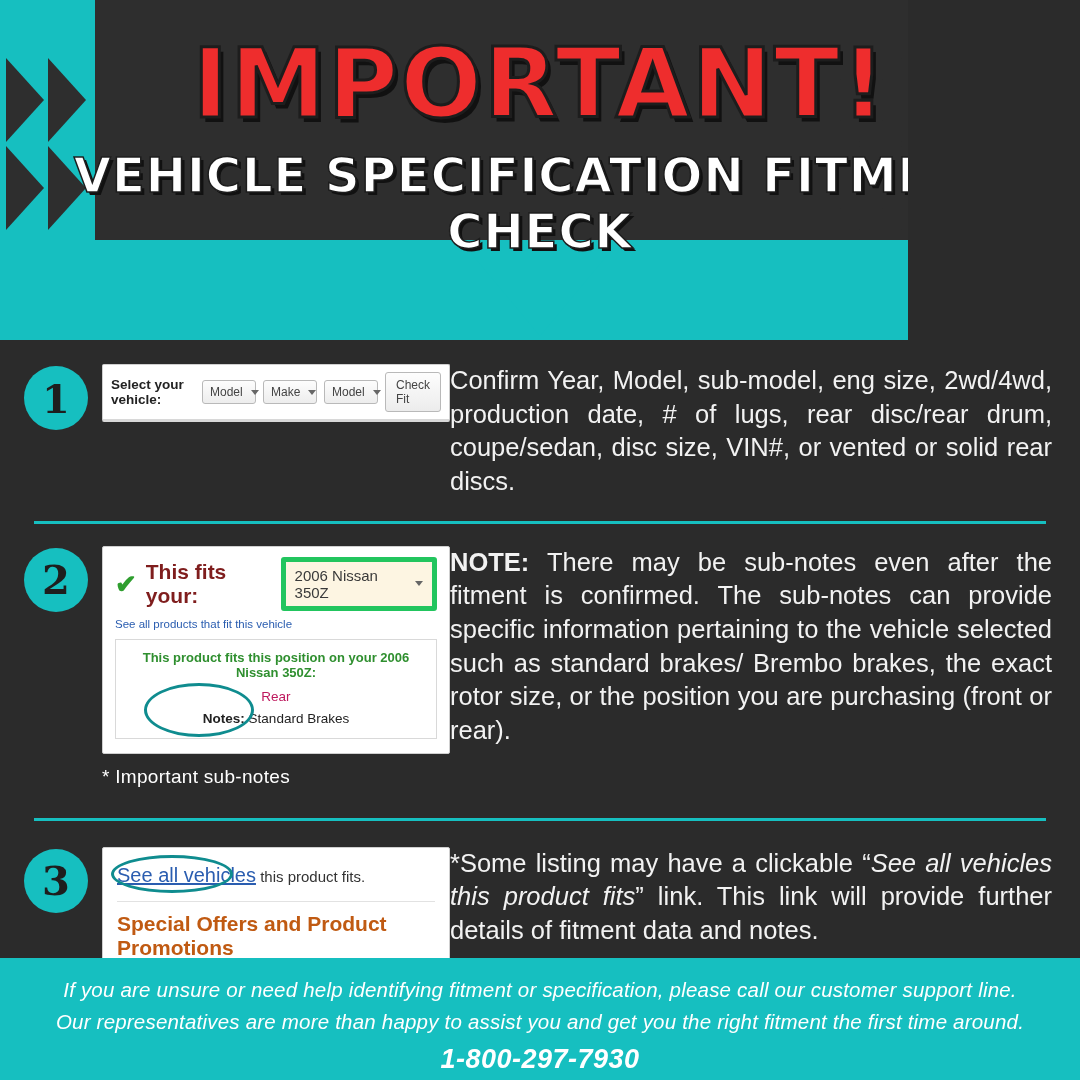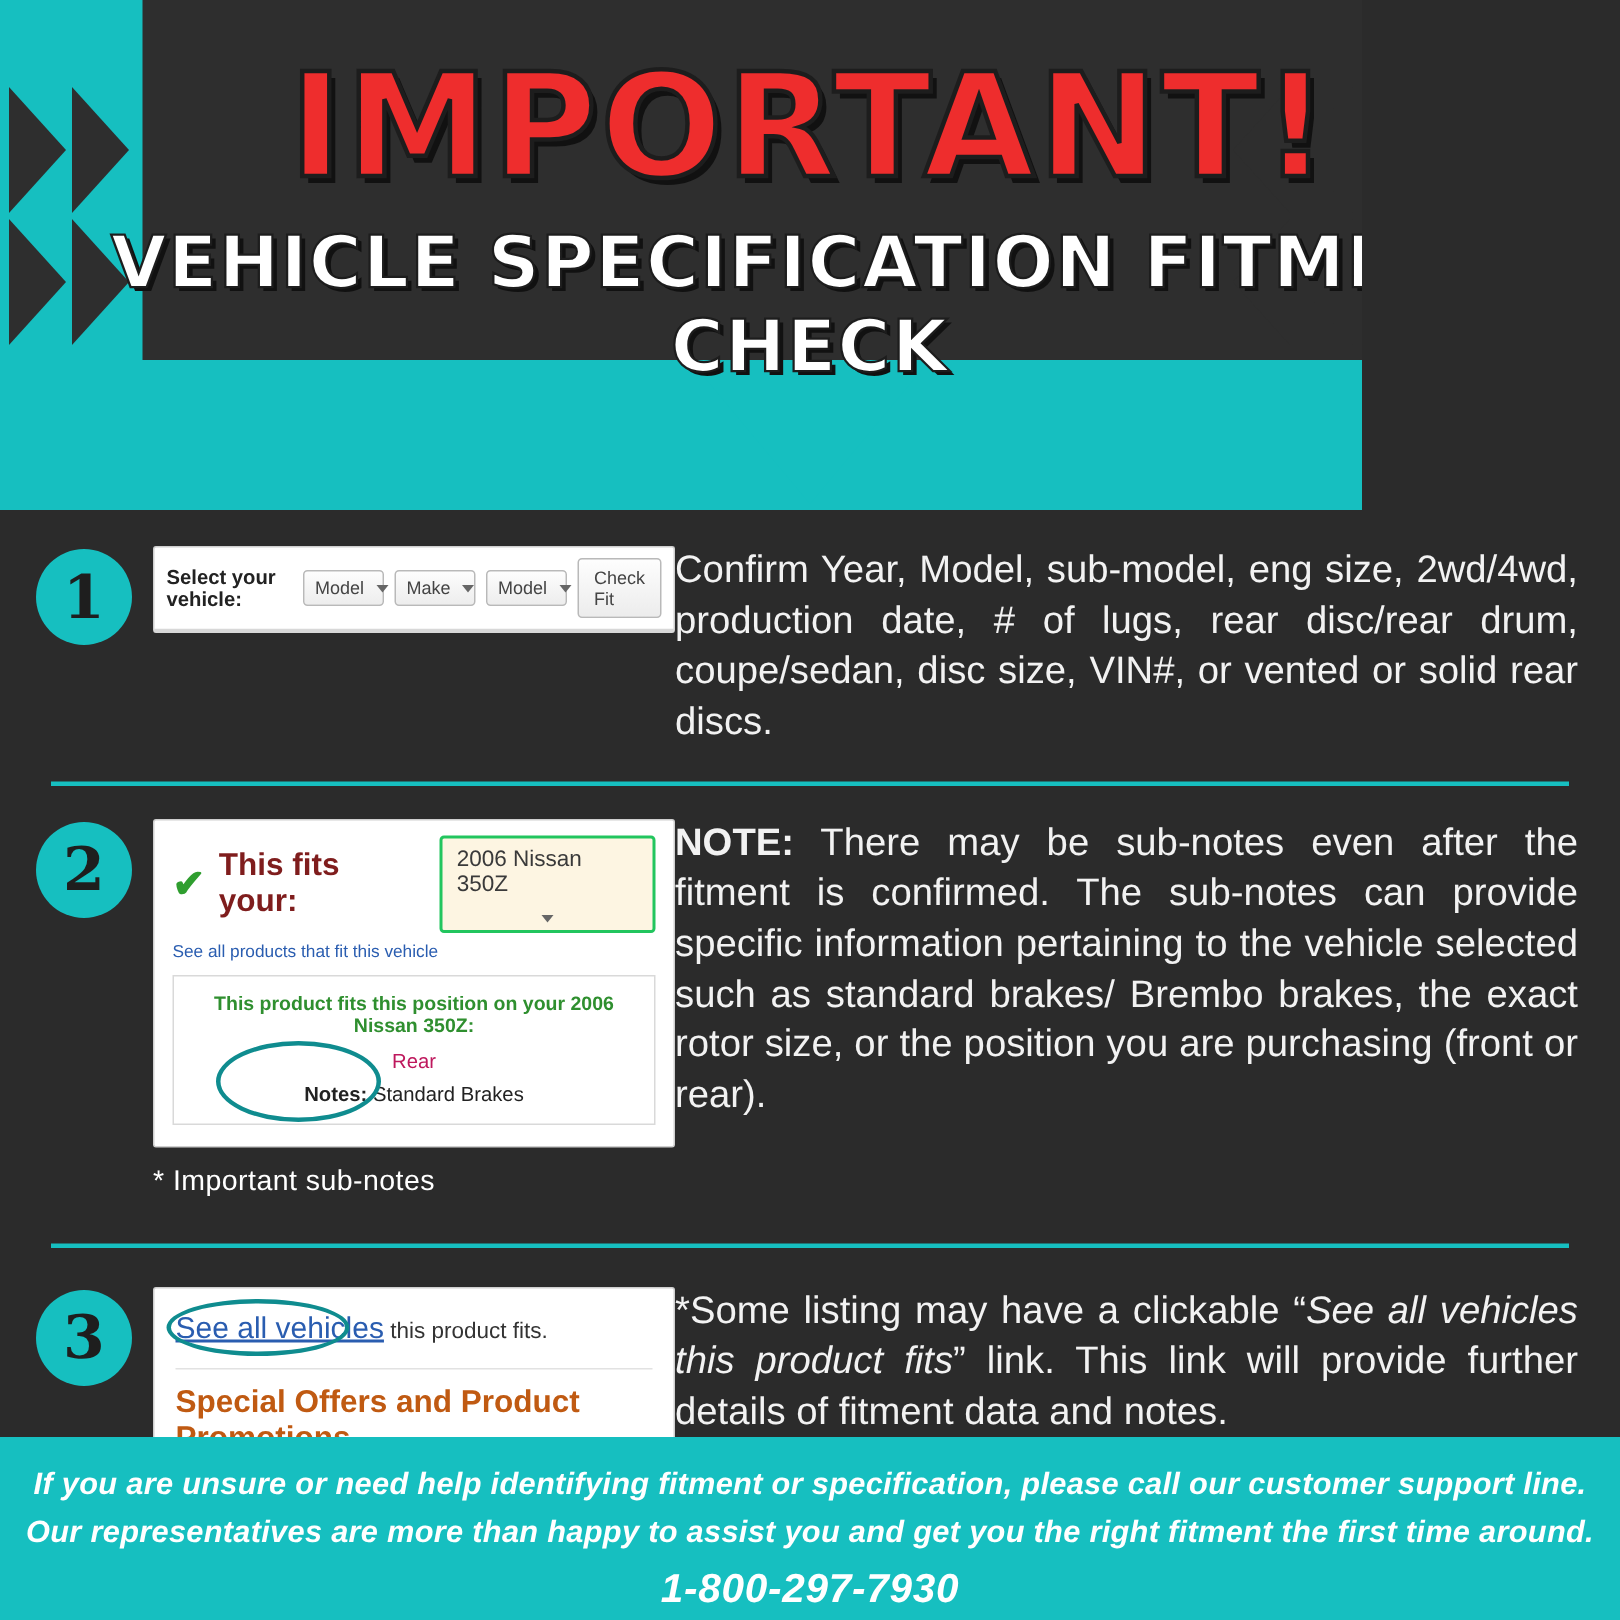--- a/index.html
+++ b/index.html
@@ -173,30 +173,29 @@
     font-size: 26px;
     font-weight: bold;
     line-height: 1;
   }
   .fits-title {
     font-size: 21px;
     font-weight: bold;
     color: #7f1d1d;
   }
   .vehsel {
-    border: 2px solid #22c55e;
+    border: 5px solid #22c55e;
     background: #fdf5e2;
     border-radius: 3px;
     padding: 5px 9px;
     font-size: 15px;
     color: #3a3a3a;
     display: flex;
     align-items: center;
     gap: 12px;
-    flex-direction: column;
   }
   .seeall {
     margin-top: 7px;
     font-size: 11.5px;
     color: #2a5db0;
   }
   .innerbox {
     margin-top: 9px;
     border: 1px solid #d9d9d9;
     background: #fff;
@@ -256,21 +255,21 @@
     position: absolute;
     left: 0; bottom: 0;
     width: 1080px; height: 122px;
     background: #16bfc0;
     color: #ffffff;
     text-align: center;
     padding-top: 16px;
   }
   .footer .l1, .footer .l2 {
     font-style: italic;
-    font-weight: bold;
+    font-weight: normal;
     font-size: 20.5px;
     line-height: 1.55;
     letter-spacing: .2px;
   }
   .footer .phone {
     margin-top: 6px;
     font-style: italic;
     font-weight: bold;
     font-size: 27px;
     letter-spacing: .5px;

